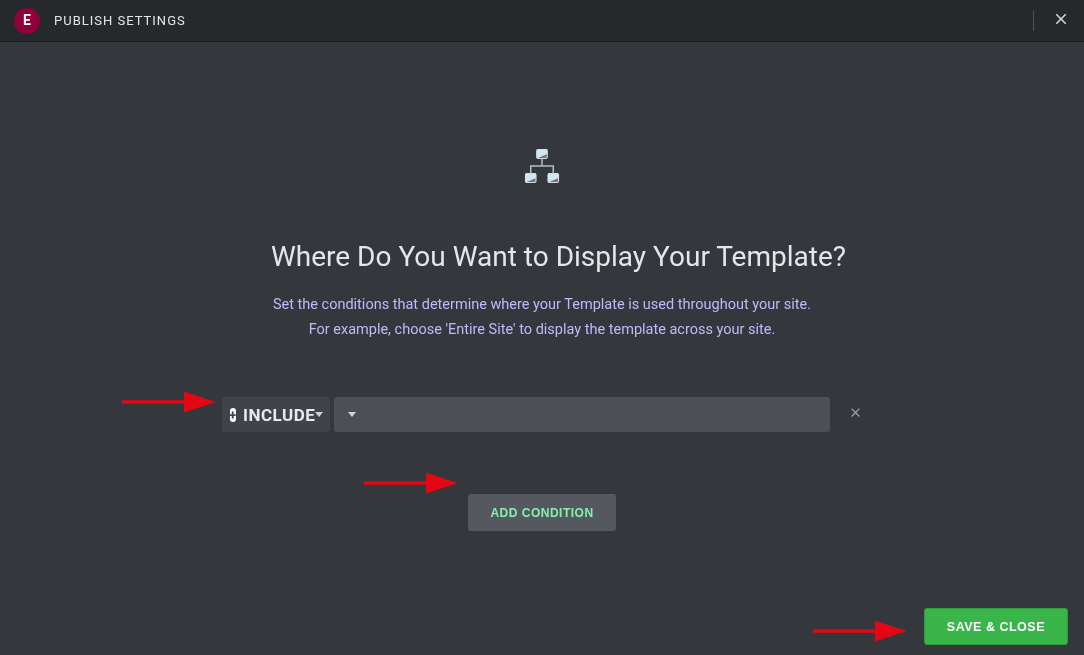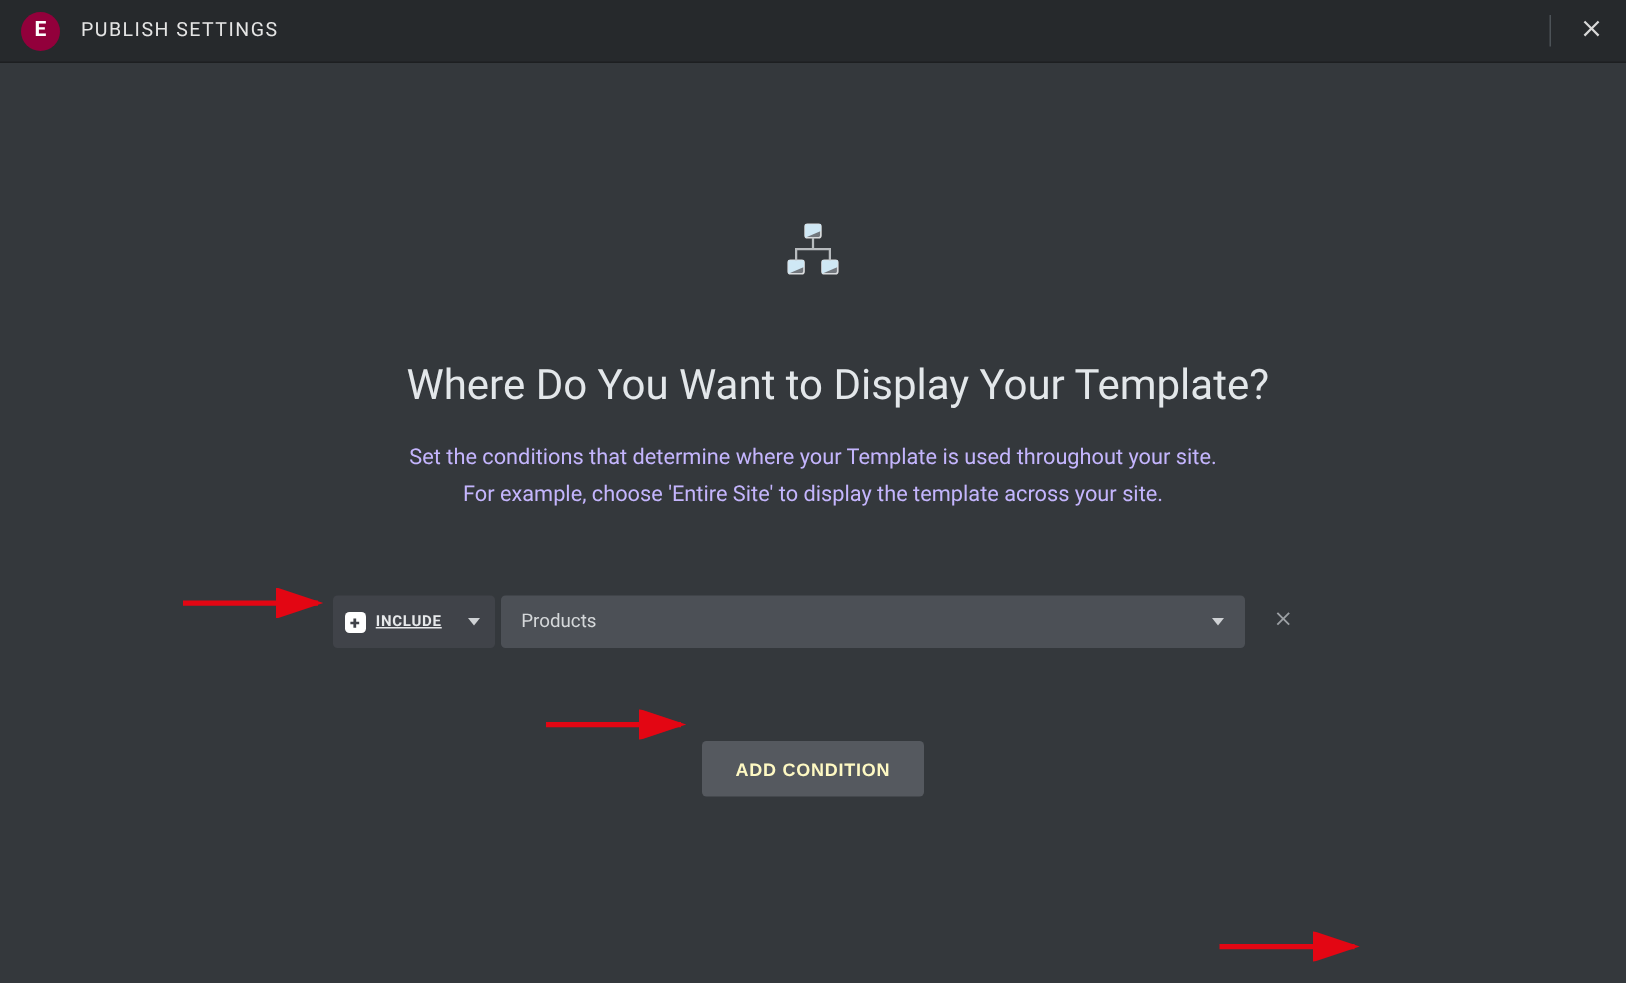--- a/index.html
+++ b/index.html
@@ -27,36 +27,36 @@
     .desc { color:#c4b5fd; font-size:14.5px; text-align:center; line-height:1.7; max-width:700px; margin:0 auto 55px auto; }
 
     .condition-row { display:flex; align-items:center; justify-content:center; gap:4px; margin-bottom:62px; }
 
     .include-pill {
       width:108px; height:35px; background:#404349; border-radius:3px;
       display:flex; align-items:center; padding:0 10px 0 8px; cursor:pointer;
     }
     .plus { width:14px; height:14px; background:#ffffff; border-radius:3px; display:flex; align-items:center; justify-content:center; margin-right:7px; }
     .plus span { color:#404349; font-weight:900; font-size:12px; line-height:1; }
-    .include-label { color:#e7e9eb; font-size:10px; font-weight:700; letter-spacing:.5px; flex:1;text-decoration:underline; }
+    .include-label { color:#e7e9eb; font-size:17px; font-weight:700; letter-spacing:.5px; flex:1; }
     .caret-down { width:0; height:0; border-left:4px solid transparent; border-right:4px solid transparent; border-top:5px solid #cfd2d5; }
 
     .selector {
       width:496px; height:35px; background:#4c5056; border-radius:3px;
       display:flex; align-items:center; padding:0 14px; cursor:pointer;
     }
     .selector-label { color:#d5d8da; font-size:12.5px; flex:1; }
 
     .row-close { margin-left:14px; cursor:pointer; }
     .row-close svg { width:15px; height:15px; fill:#9b9fa3; }
 
     .add-row { display:flex; justify-content:center; }
     .add-condition {
       height:37px; padding:0 22px; background:#55595f; border:none; border-radius:3px;
-      color:#fef9c3; font-size:12px; font-weight:700; letter-spacing:.5px; cursor:pointer;
+      color:#86efac; font-size:12px; font-weight:700; letter-spacing:.5px; cursor:pointer;
     }
 
     .save-close {
       position:absolute; right:16px; bottom:10px;
       height:37px; padding:0 22px; background:#39b54a; border:1px solid #2f9d3e; border-radius:3px;
       color:#ffffff; font-size:12.5px; font-weight:700; letter-spacing:.5px; cursor:pointer;
     }
 
     .arrow { position:absolute; pointer-events:none; }
     .arrow svg { display:block; }
@@ -99,36 +99,36 @@
 
   <div class="condition-row">
     <div class="include-pill">
       <div class="plus">
           <span>+</span>
         </div>
       <div class="include-label">INCLUDE</div>
       <div class="caret-down"></div>
     </div>
     <div class="selector">
-      <div class="selector-label">Products</div>
       <div class="caret-down"></div>
     </div>
     <div class="row-close">
       <span>
         <svg viewBox="0 0 24 24">
             <path d="M19 6.41 17.59 5 12 10.59 6.41 5 5 6.41 10.59 12 5 17.59 6.41 19 12 13.41 17.59 19 19 17.59 13.41 12z"></path>
           </svg>
       </span>
     </div>
   </div>
 
   <div class="add-row">
     <button class="add-condition">ADD CONDITION</button>
   </div>
 
+  <button class="save-close">SAVE &amp; CLOSE</button>
 
   <div class="arrow" style="left:120px; top:350px;">
     <svg width="100" height="20">
         <defs>
           <marker id="ah1" markerWidth="10" markerHeight="10" refX="8" refY="3" orient="auto">
             <path d="M0,0 L0,6 L9,3 z" fill="#e30613"></path>
           </marker>
         </defs>
         <line x1="2" y1="10" x2="92" y2="10" stroke="#e30613" stroke-width="3.5" marker-end="url(#ah1)"></line>
       </svg>

